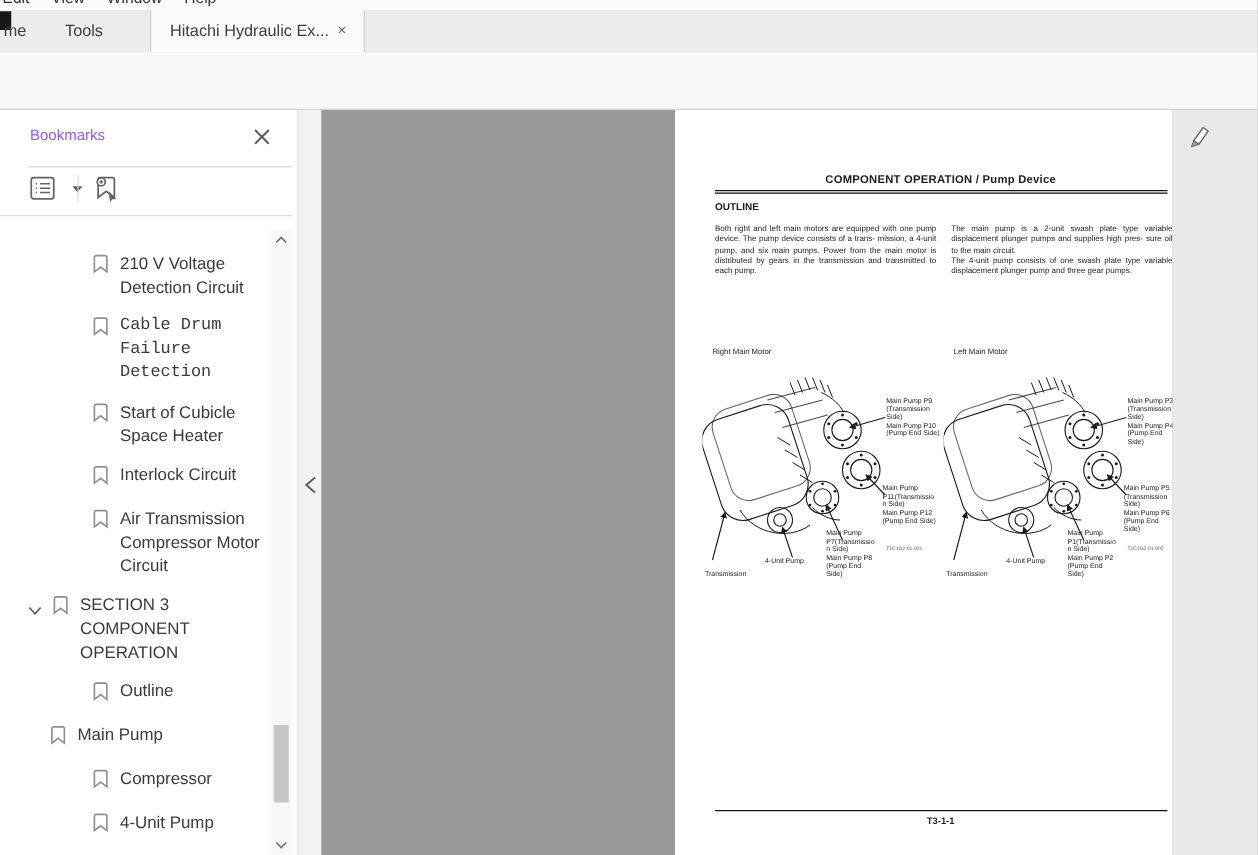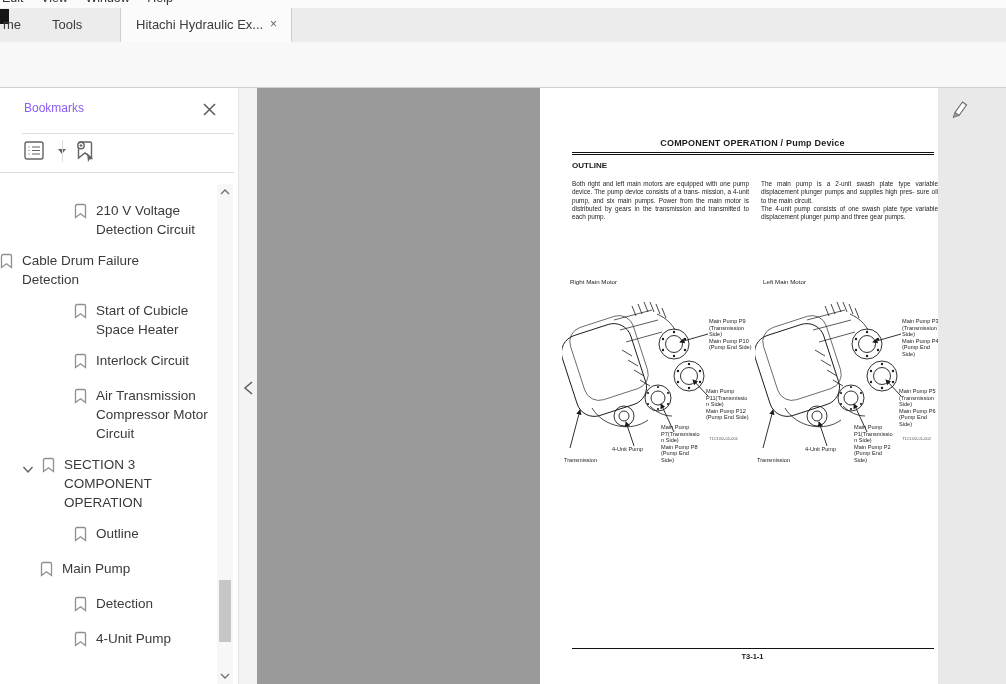--- a/index.html
+++ b/index.html
@@ -262,21 +262,21 @@
       <path d="M13,15 L19,21 L15.5,21.5 L14,24 Z" fill="#636363" stroke="none"></path>
     </svg>
     <div class="panel-div2"></div>
     <div id="bookmark-list">
         <div class="bm-row" style="padding-left: 74px;">
           <span class="bm-flag"><svg width="13" height="16" viewBox="0 0 13 16">
               <path d="M3,1.5 h7 a1.5,1.5 0 0 1 1.5,1.5 v11.5 l-5,-3.8 -5,3.8 V3 a1.5,1.5 0 0 1 1.5,-1.5 Z" fill="none" stroke="#8f8f8f" stroke-width="1.3"></path>
             </svg></span>
           <span class="bm-label">210 V Voltage Detection Circuit</span>
         </div>
-        <div class="bm-row" style="">
+        <div class="bm-row" style="padding-left: 74px; font-family: Liberation Mono, monospace;">
           <span class="bm-flag"><svg width="13" height="16" viewBox="0 0 13 16">
               <path d="M3,1.5 h7 a1.5,1.5 0 0 1 1.5,1.5 v11.5 l-5,-3.8 -5,3.8 V3 a1.5,1.5 0 0 1 1.5,-1.5 Z" fill="none" stroke="#8f8f8f" stroke-width="1.3"></path>
             </svg></span>
           <span class="bm-label">Cable Drum Failure Detection</span>
         </div>
         <div class="bm-row" style="padding-left: 74px;">
           <span class="bm-flag"><svg width="13" height="16" viewBox="0 0 13 16">
               <path d="M3,1.5 h7 a1.5,1.5 0 0 1 1.5,1.5 v11.5 l-5,-3.8 -5,3.8 V3 a1.5,1.5 0 0 1 1.5,-1.5 Z" fill="none" stroke="#8f8f8f" stroke-width="1.3"></path>
             </svg></span>
           <span class="bm-label">Start of Cubicle Space Heater</span>
@@ -311,21 +311,21 @@
         <div class="bm-row" style="padding-left: 40px;">
           <span class="bm-flag"><svg width="13" height="16" viewBox="0 0 13 16">
               <path d="M3,1.5 h7 a1.5,1.5 0 0 1 1.5,1.5 v11.5 l-5,-3.8 -5,3.8 V3 a1.5,1.5 0 0 1 1.5,-1.5 Z" fill="none" stroke="#8f8f8f" stroke-width="1.3"></path>
             </svg></span>
           <span class="bm-label">Main Pump</span>
         </div>
         <div class="bm-row" style="padding-left: 74px;">
           <span class="bm-flag"><svg width="13" height="16" viewBox="0 0 13 16">
               <path d="M3,1.5 h7 a1.5,1.5 0 0 1 1.5,1.5 v11.5 l-5,-3.8 -5,3.8 V3 a1.5,1.5 0 0 1 1.5,-1.5 Z" fill="none" stroke="#8f8f8f" stroke-width="1.3"></path>
             </svg></span>
-          <span class="bm-label">Detection</span>
+          <span class="bm-label">Compressor</span>
         </div>
         <div class="bm-row" style="padding-left: 74px;">
           <span class="bm-flag"><svg width="13" height="16" viewBox="0 0 13 16">
               <path d="M3,1.5 h7 a1.5,1.5 0 0 1 1.5,1.5 v11.5 l-5,-3.8 -5,3.8 V3 a1.5,1.5 0 0 1 1.5,-1.5 Z" fill="none" stroke="#8f8f8f" stroke-width="1.3"></path>
             </svg></span>
           <span class="bm-label">4-Unit Pump</span>
         </div>
       </div>
     <div class="pnl-scroll">
       <svg class="sb-arrow" style="top:2px" viewBox="0 0 12 12" fill="none" stroke="#6f6f6f" stroke-width="1.3">

